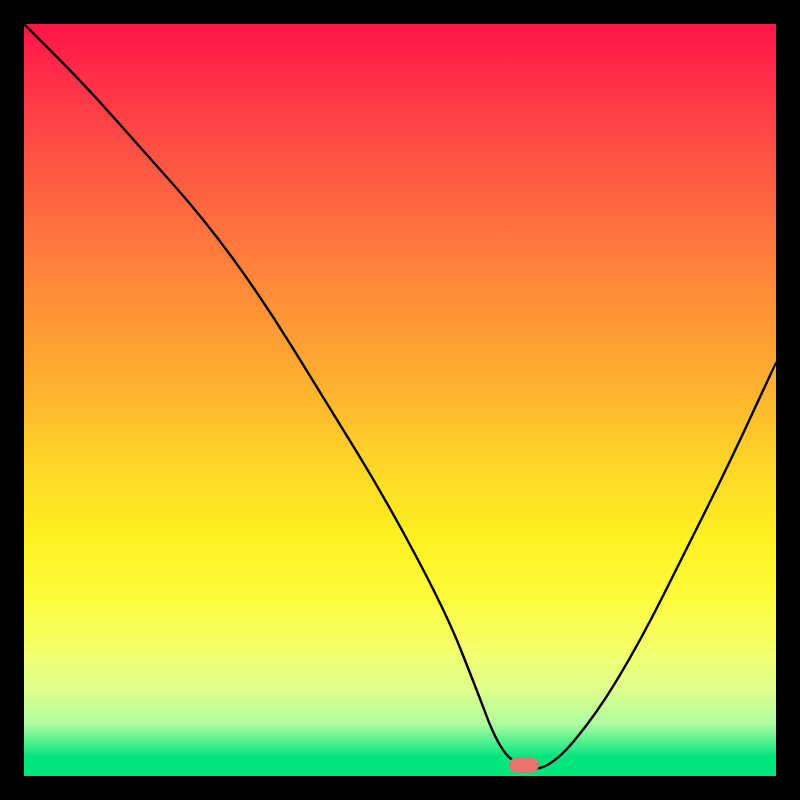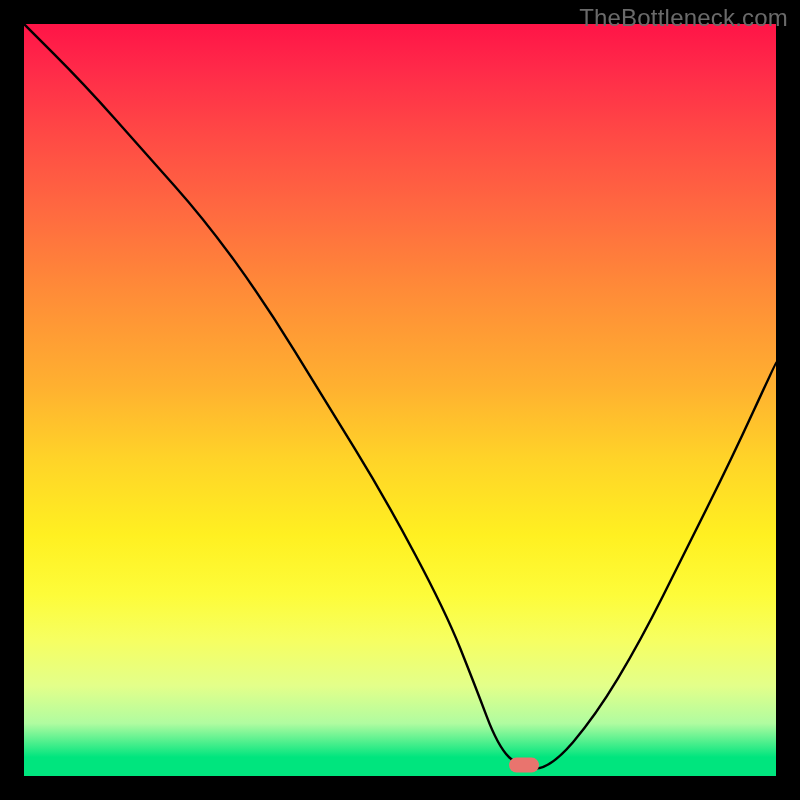--- a/index.html
+++ b/index.html
@@ -71,21 +71,20 @@
     background: #e9746e;
     transform: translate(-50%, -50%);
     z-index: 3;
   }
 </style>
 </head>
 <body>
 
 <div class="frame">
 
-  <div class="watermark">TheBottleneck.com</div>
 
   <div class="plot-area">
     <div class="gradient"></div>
     <div class="green-band"></div>
 
     <svg class="curve" viewBox="0 0 752 752" preserveAspectRatio="none">
       <path id="curve-path" fill="none" stroke="#000" stroke-width="2.4" stroke-linecap="round" stroke-linejoin="round" d="M 0.0 0.0 Q 0.0 0.0 30.1 30.1 Q 60.2 60.2 90.2 94.0 Q 120.3 127.8 150.4 161.7 Q 180.5 195.5 210.6 236.9 Q 240.6 278.2 270.7 327.1 Q 300.8 376.0 330.9 424.9 Q 361.0 473.8 391.0 530.2 Q 421.1 586.6 436.2 624.2 Q 451.2 661.8 462.5 691.8 Q 473.8 721.9 485.0 733.2 Q 496.3 744.5 511.4 744.5 Q 526.4 744.5 549.0 718.2 Q 571.5 691.8 594.1 654.2 Q 616.6 616.6 639.2 571.5 Q 661.8 526.4 684.3 481.3 Q 706.9 436.2 729.4 387.3 T 752.0 338.4"></path>
     </svg>
 
     <div id="marker" class="marker" style="left: 500.08px; top: 740.72px; background: rgb(233, 116, 110);"></div>

